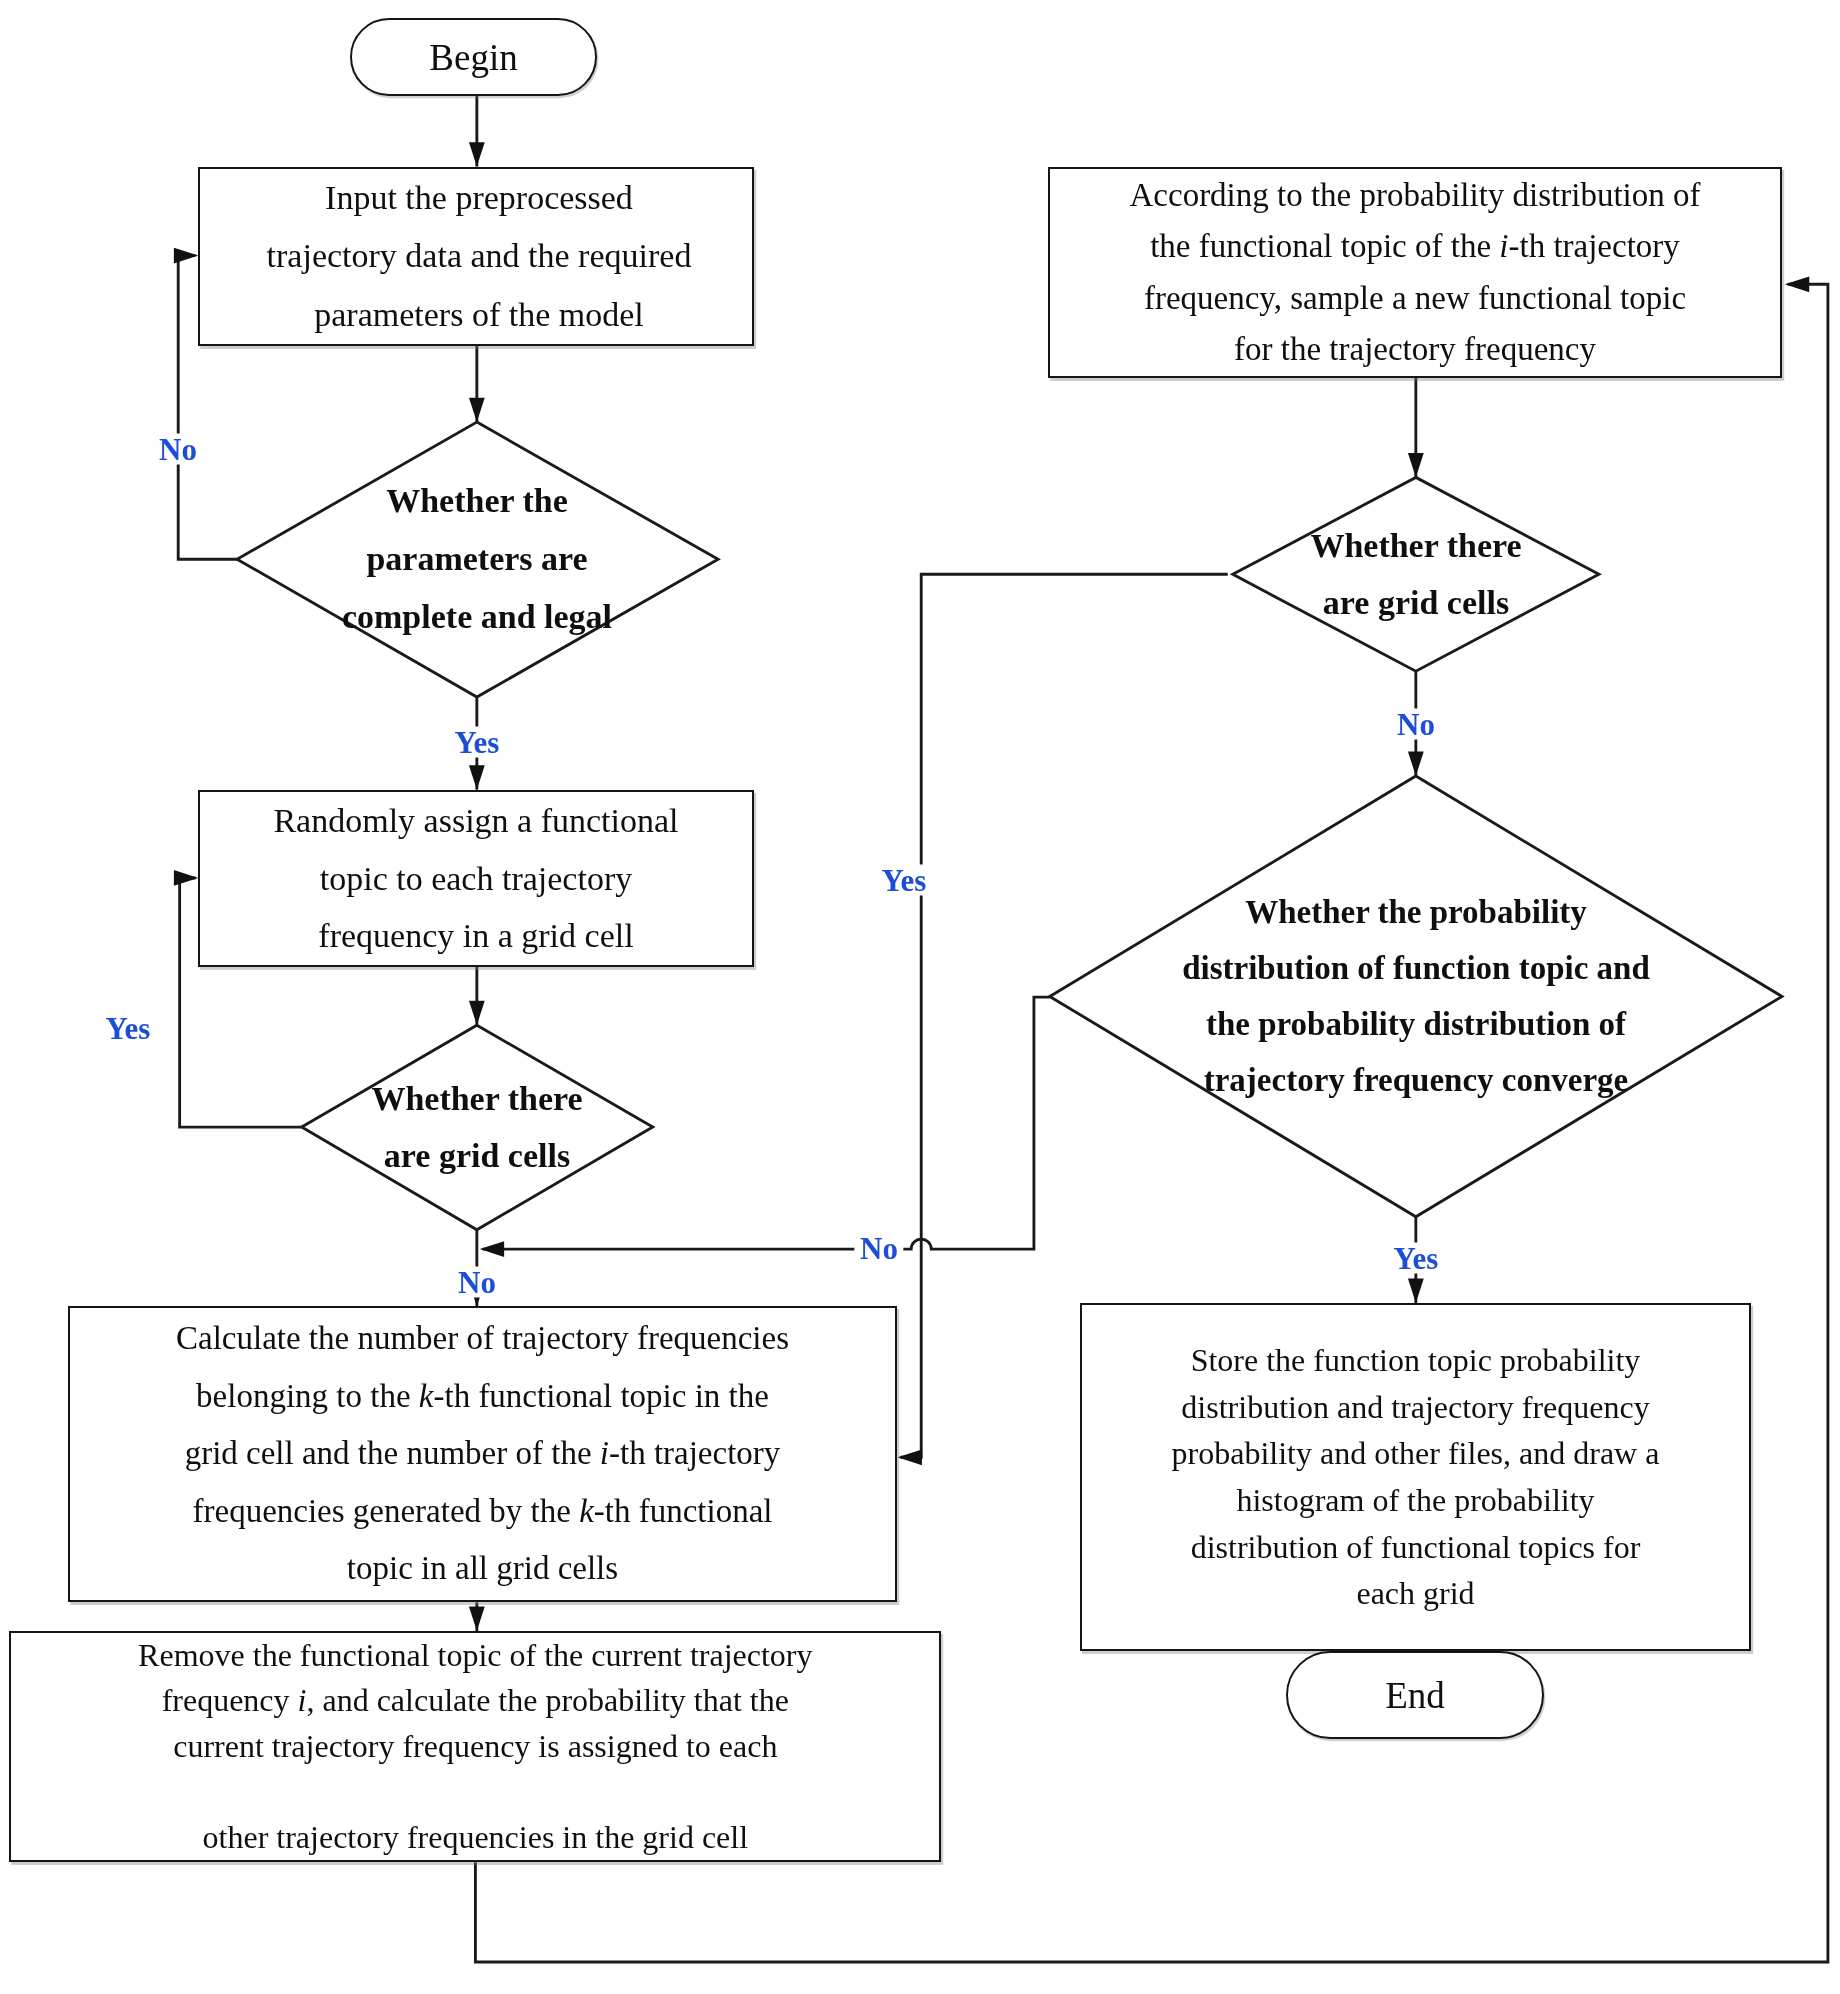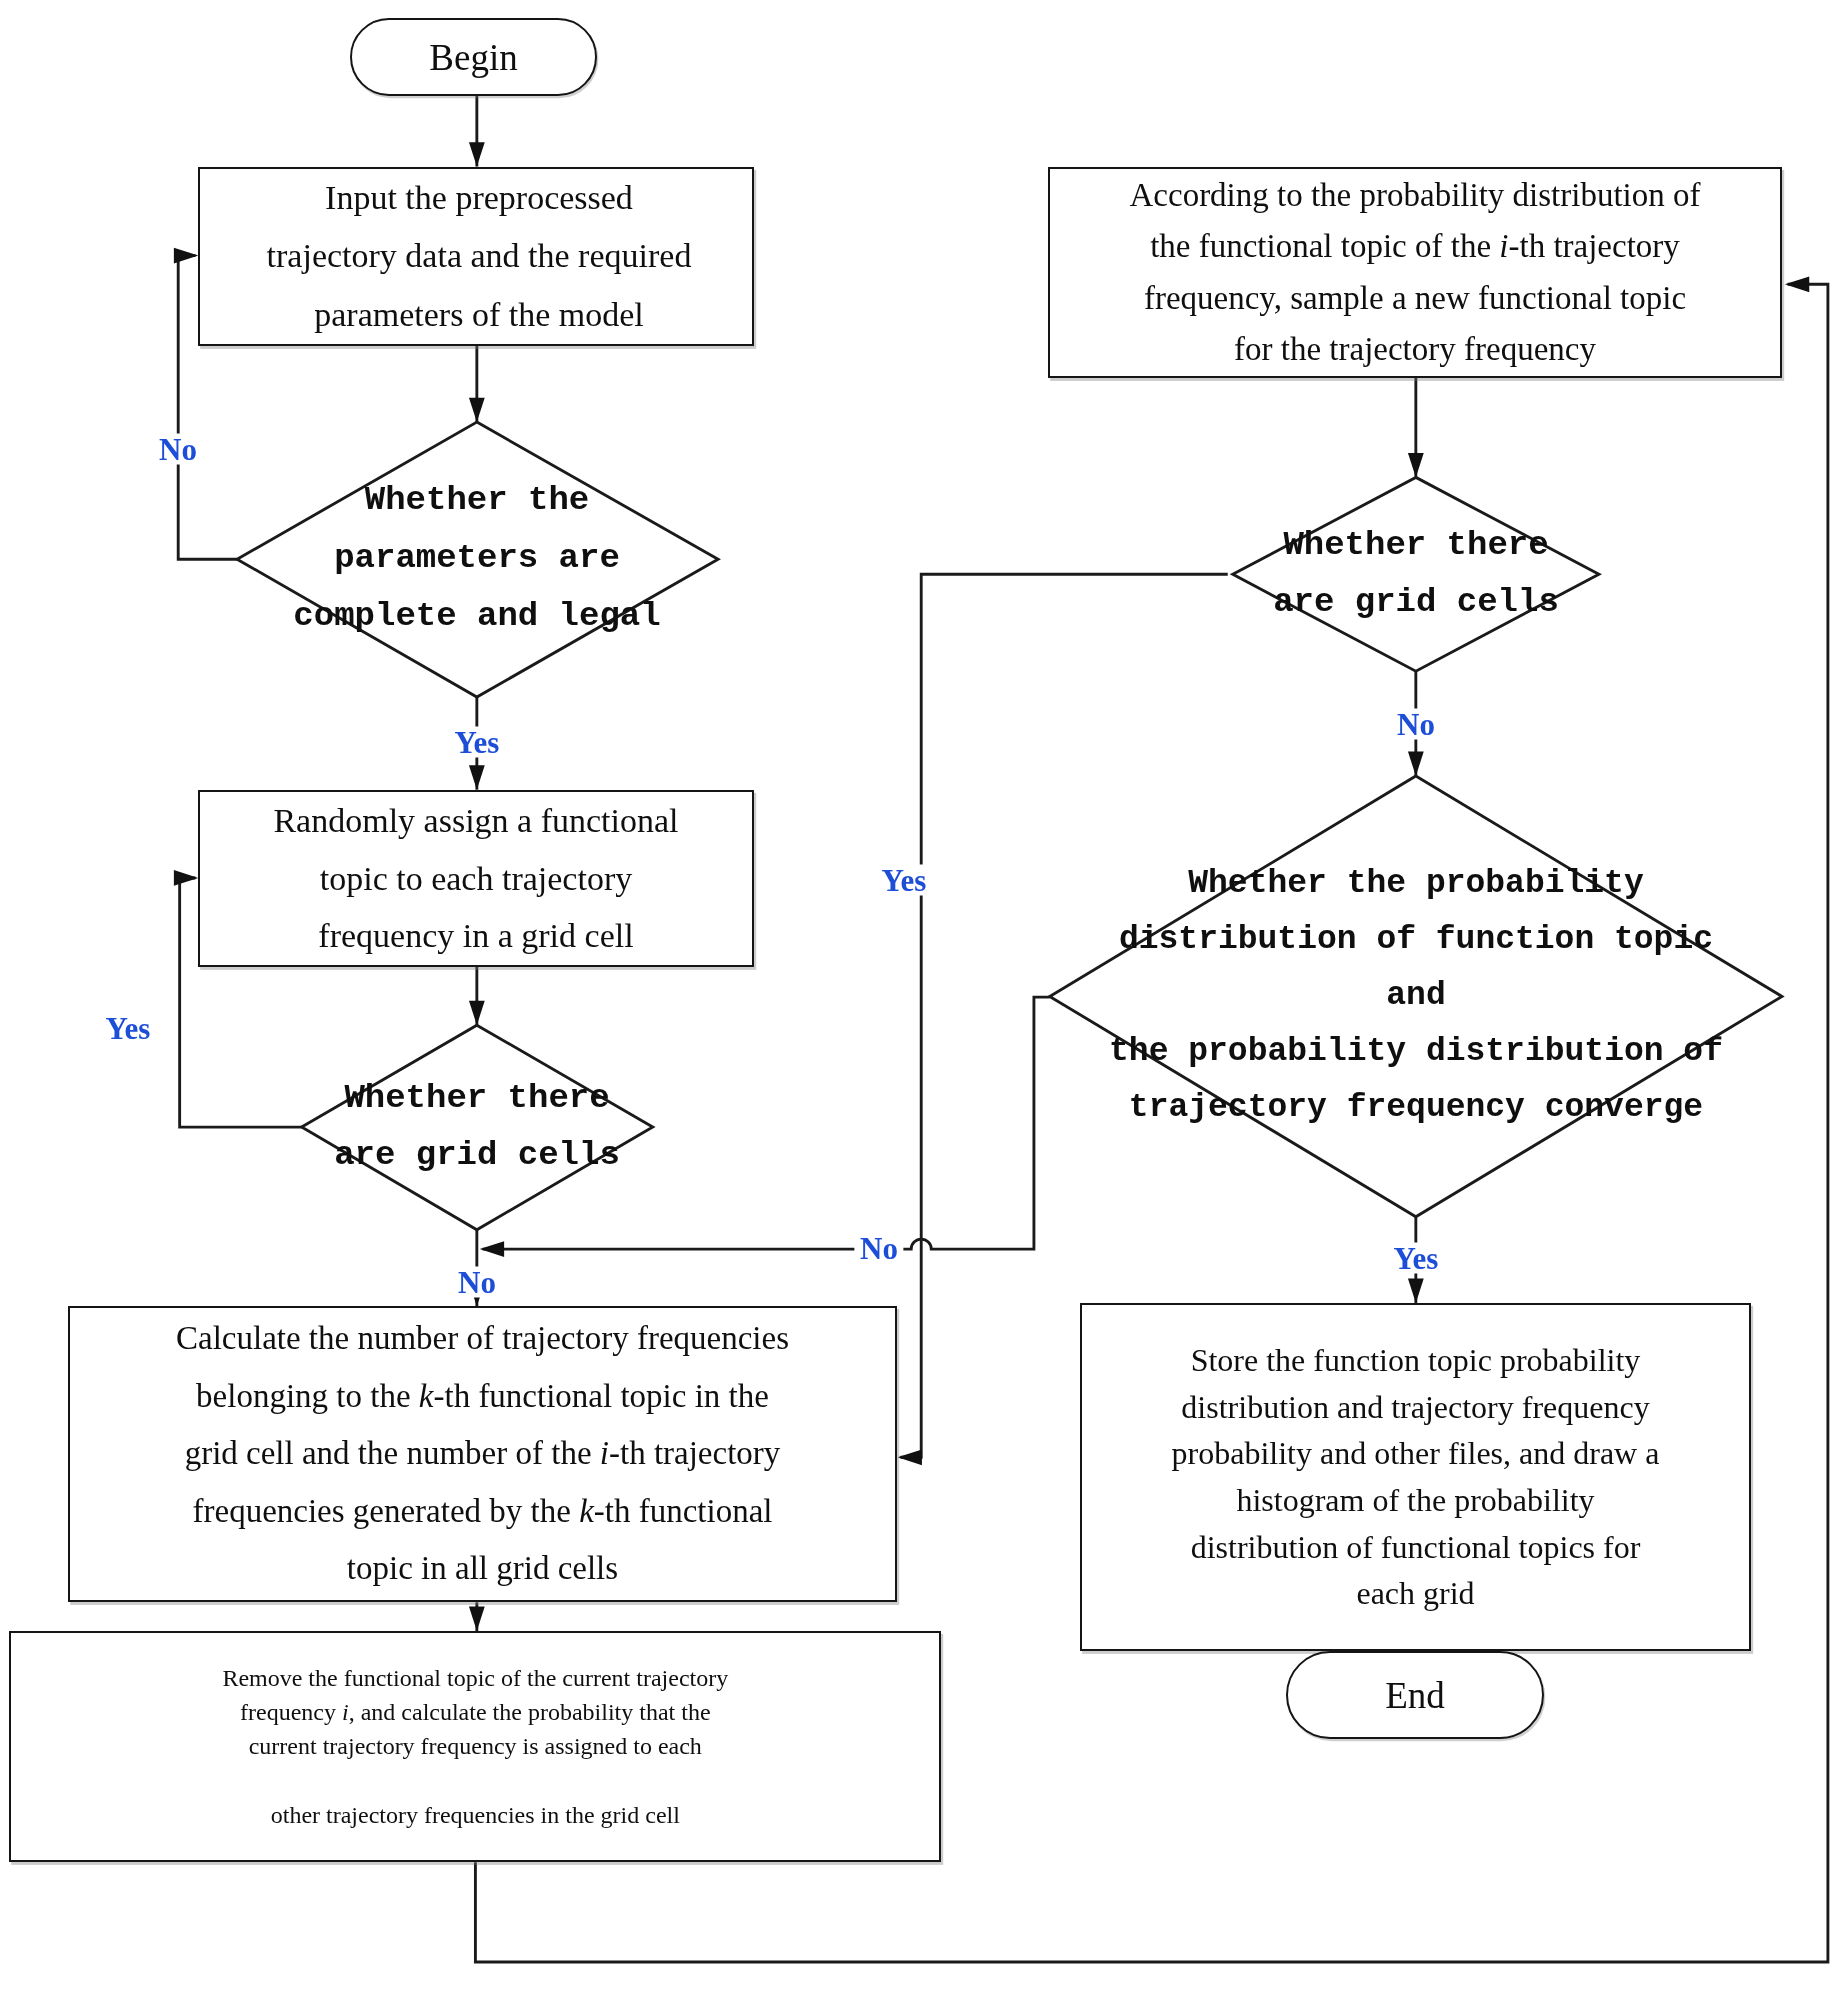--- a/index.html
+++ b/index.html
@@ -6,28 +6,28 @@
   #canvas{position:relative;width:1841px;height:1995px;background:#ffffff;overflow:hidden;
           font-family:"Liberation Serif","DejaVu Serif",serif;}
   #wires{position:absolute;left:0;top:0;}
   .node{position:absolute;box-sizing:border-box;border:2.9px solid #151515;background:#ffffff;
         display:flex;align-items:center;justify-content:center;text-align:center;
         font-family:"Liberation Serif","DejaVu Serif",serif;font-weight:400;color:#0f0f0f;}
   .rect{box-shadow:2.2px 2.9px 0 rgba(120,120,120,0.38);}
   .stadium{border-radius:57px;font-size:37px;box-shadow:1.4px 2.2px 0 rgba(120,120,120,0.35);}
   .pre{white-space:pre-line;}
   .dtext{position:absolute;transform:translate(-50%,-50%);text-align:center;font-weight:700;
-         color:#0f0f0f;white-space:pre-line;font-family:Liberation Mono, monospace;}
+         color:#0f0f0f;white-space:pre-line;}
   .elabel{position:absolute;transform:translate(-50%,-50%);font-weight:700;font-size:31px;
           color:#1d4ed8;background:#ffffff;padding:0 5.7px;line-height:1;}
   
   .t-input   {font-size:34px;line-height:1.72;padding-left:6px;}
   .t-random  {font-size:34px;line-height:1.70;}
   .t-calc    {font-size:33px;line-height:1.74;}
-  .t-remove  {font-size:24px;line-height:1.42;}
+  .t-remove  {font-size:32px;line-height:1.42;}
   .t-sample  {font-size:33px;line-height:1.55;}
   .t-store   {font-size:32px;line-height:1.46;}
   .t-d1      {font-size:34px;line-height:1.70;}
   .t-d2      {font-size:34px;line-height:1.68;}
   .t-d4      {font-size:33px;line-height:1.70;}
 </style>
 </head>
 <body>
 
 <div id="canvas">

